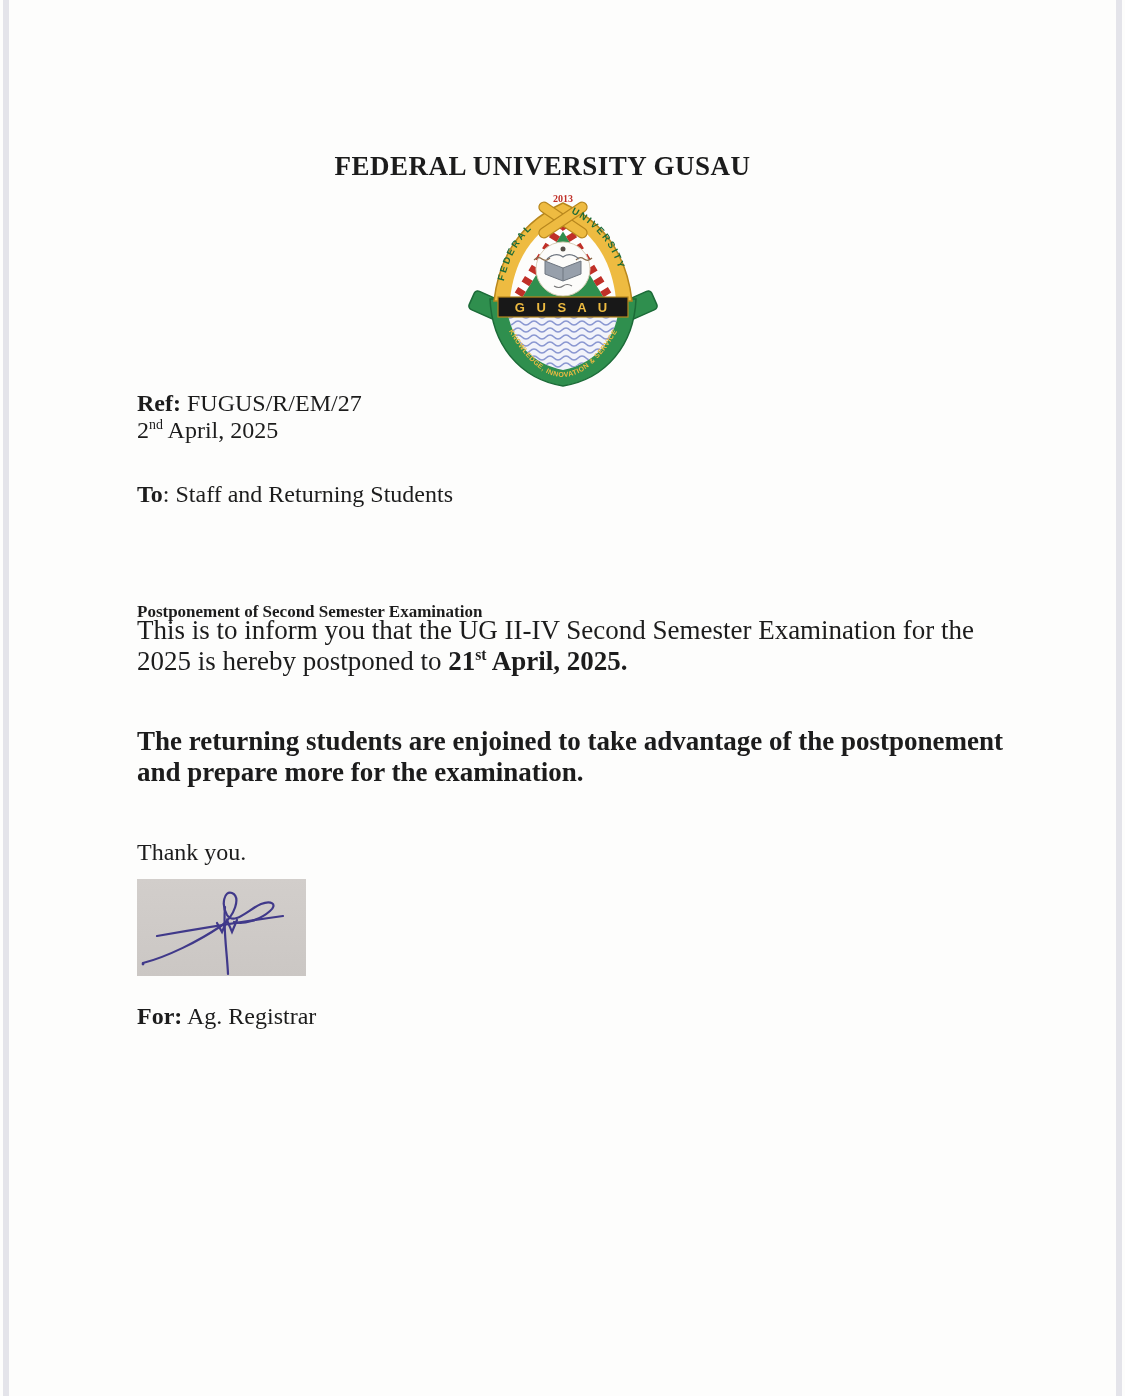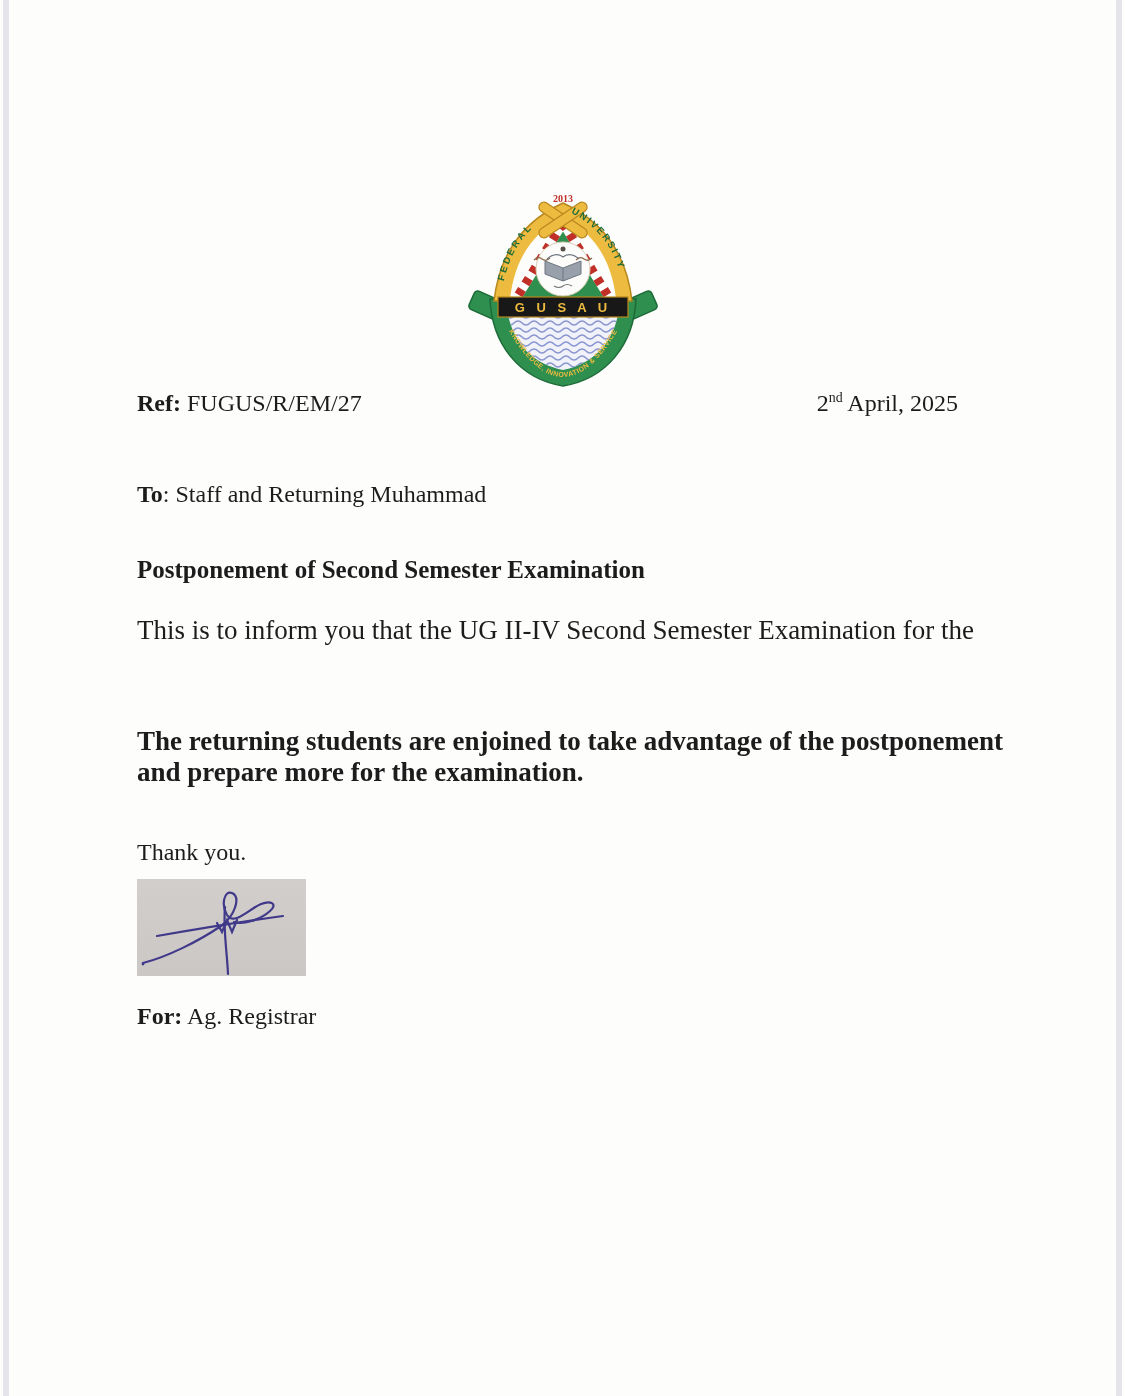--- a/index.html
+++ b/index.html
@@ -15,25 +15,25 @@
 
   .title{
     position:absolute; top:151px; left:0; width:1085px; text-align:center;
     font-size:27px; font-weight:bold; letter-spacing:.5px;
   }
   .logo-wrap{position:absolute; top:187px; left:50%; margin-left:-95px; width:190px; height:203px;}
   .logo-wrap svg{display:block;width:190px;height:203px;}
 
   .ref-row{
     position:absolute; top:390px; left:137px; width:851px;
-    display:flex; justify-content:space-between; font-size:24px;
+    display:flex; justify-content:space-between; font-size:24px;flex-direction:column;
   }
   .date-text{padding-right:30px;}
   .to-line{position:absolute; top:481px; left:137px; font-size:24px;}
-  .subject{position:absolute; top:556px; left:137px; font-size:25px; font-weight:bold;}
+  .subject{position:absolute; top:602px; left:137px; font-size:17px; font-weight:bold;}
   .para{position:absolute; left:137px; width:870px; font-size:27px;}
   .para .line{line-height:31px; white-space:nowrap;}
   .para1{top:615px;}
   .para2{top:726px;font-weight:bold;}
   .thanks{position:absolute; top:839px; left:137px; font-size:24px;}
   .sig-wrap{position:absolute; top:879px; left:137px; width:169px; height:97px;}
   .sig-wrap svg{display:block;width:169px;height:97px;}
   .name-block{position:absolute; top:1001px; left:137px; font-size:24px; line-height:31px;}
 
   sup{font-size:.58em; vertical-align:super; line-height:0;}
@@ -48,20 +48,21 @@
   .t-green{fill:var(--green-dark); font-weight:bold; font-family:"Liberation Sans",sans-serif;}
   .t-red{fill:var(--red); font-weight:bold; font-family:"Liberation Serif",serif;}
 </style>
 </head>
 <body>
 
 <div class="page">
   <div class="edge left"></div>
   <div class="edge right"></div>
 
+  <div class="title">FEDERAL UNIVERSITY GUSAU</div>
 
   <div class="logo-wrap">
     <svg viewBox="0 0 190 203" xmlns="http://www.w3.org/2000/svg">
       <defs>
         <path id="waveline" d="M0 0 q4 -4 8 0 t8 0 t8 0 t8 0 t8 0 t8 0 t8 0 t8 0 t8 0 t8 0 t8 0 t8 0 t8 0 t8 0 t8 0"></path>
         <clipPath id="waterClip">
             <path d="M38 112 C40 150 60 176 95 183 C130 176 150 150 152 112 Z"></path>
           </clipPath>
         <path id="arcLeft" d="M33 112 C38 64 60 38 91 24"></path>
         <path id="arcRight" d="M99 24 C130 38 152 64 157 112"></path>
@@ -124,26 +125,27 @@
       <text font-size="9.5" letter-spacing="2" class="t-green"><textPath href="#arcRight" startOffset="4%">UNIVERSITY</textPath></text>
       <text font-size="7" letter-spacing="0.5" class="t-gold" text-anchor="middle"><textPath href="#arcMotto" startOffset="50%">KNOWLEDGE, INNOVATION &amp; SERVICE</textPath></text>
     </svg>
   </div>
 
   <div class="ref-row">
     <span><b>Ref:</b><span> FUGUS/R/EM/27</span></span>
     <span class="date-text"><span>2</span><sup>nd</sup><span> April, 2025</span></span>
   </div>
 
-  <div class="to-line"><b>To</b><span>: Staff and Returning Muhammad</span></div>
+  <div class="to-line"><b>To</b><span>: Staff and Returning Students</span></div>
 
   <div class="subject">Postponement of Second Semester Examination</div>
 
   <div class="para para1">
     <div class="line">This is to inform you that the UG II-IV Second Semester Examination for the</div>
+    <div class="line"><span>2025 is hereby postponed to </span><b><span>21</span><sup>st</sup><span> April, 2025.</span></b></div>
   </div>
 
   <div class="para para2">
     <div class="line">The returning students are enjoined to take advantage of the postponement</div>
     <div class="line">and prepare more for the examination.</div>
   </div>
 
   <div class="thanks">Thank you.</div>
 
   <div class="sig-wrap">

